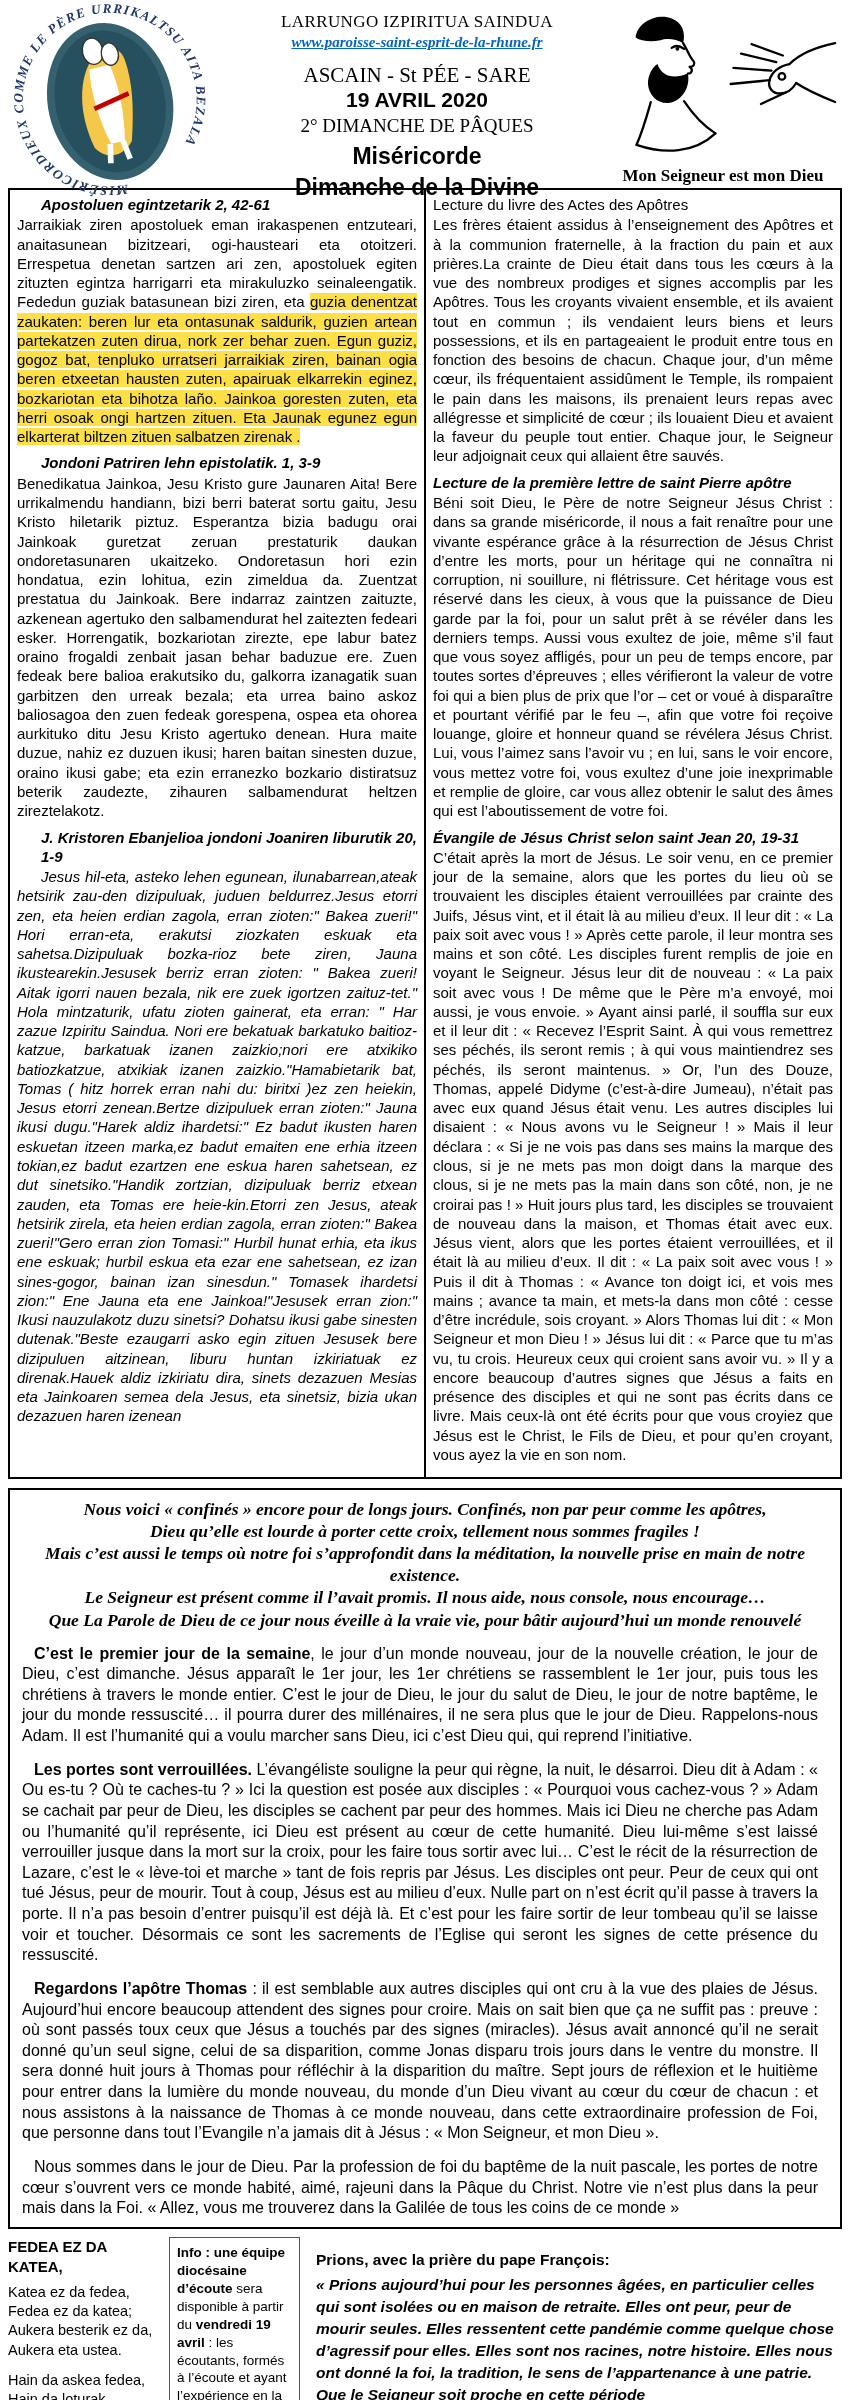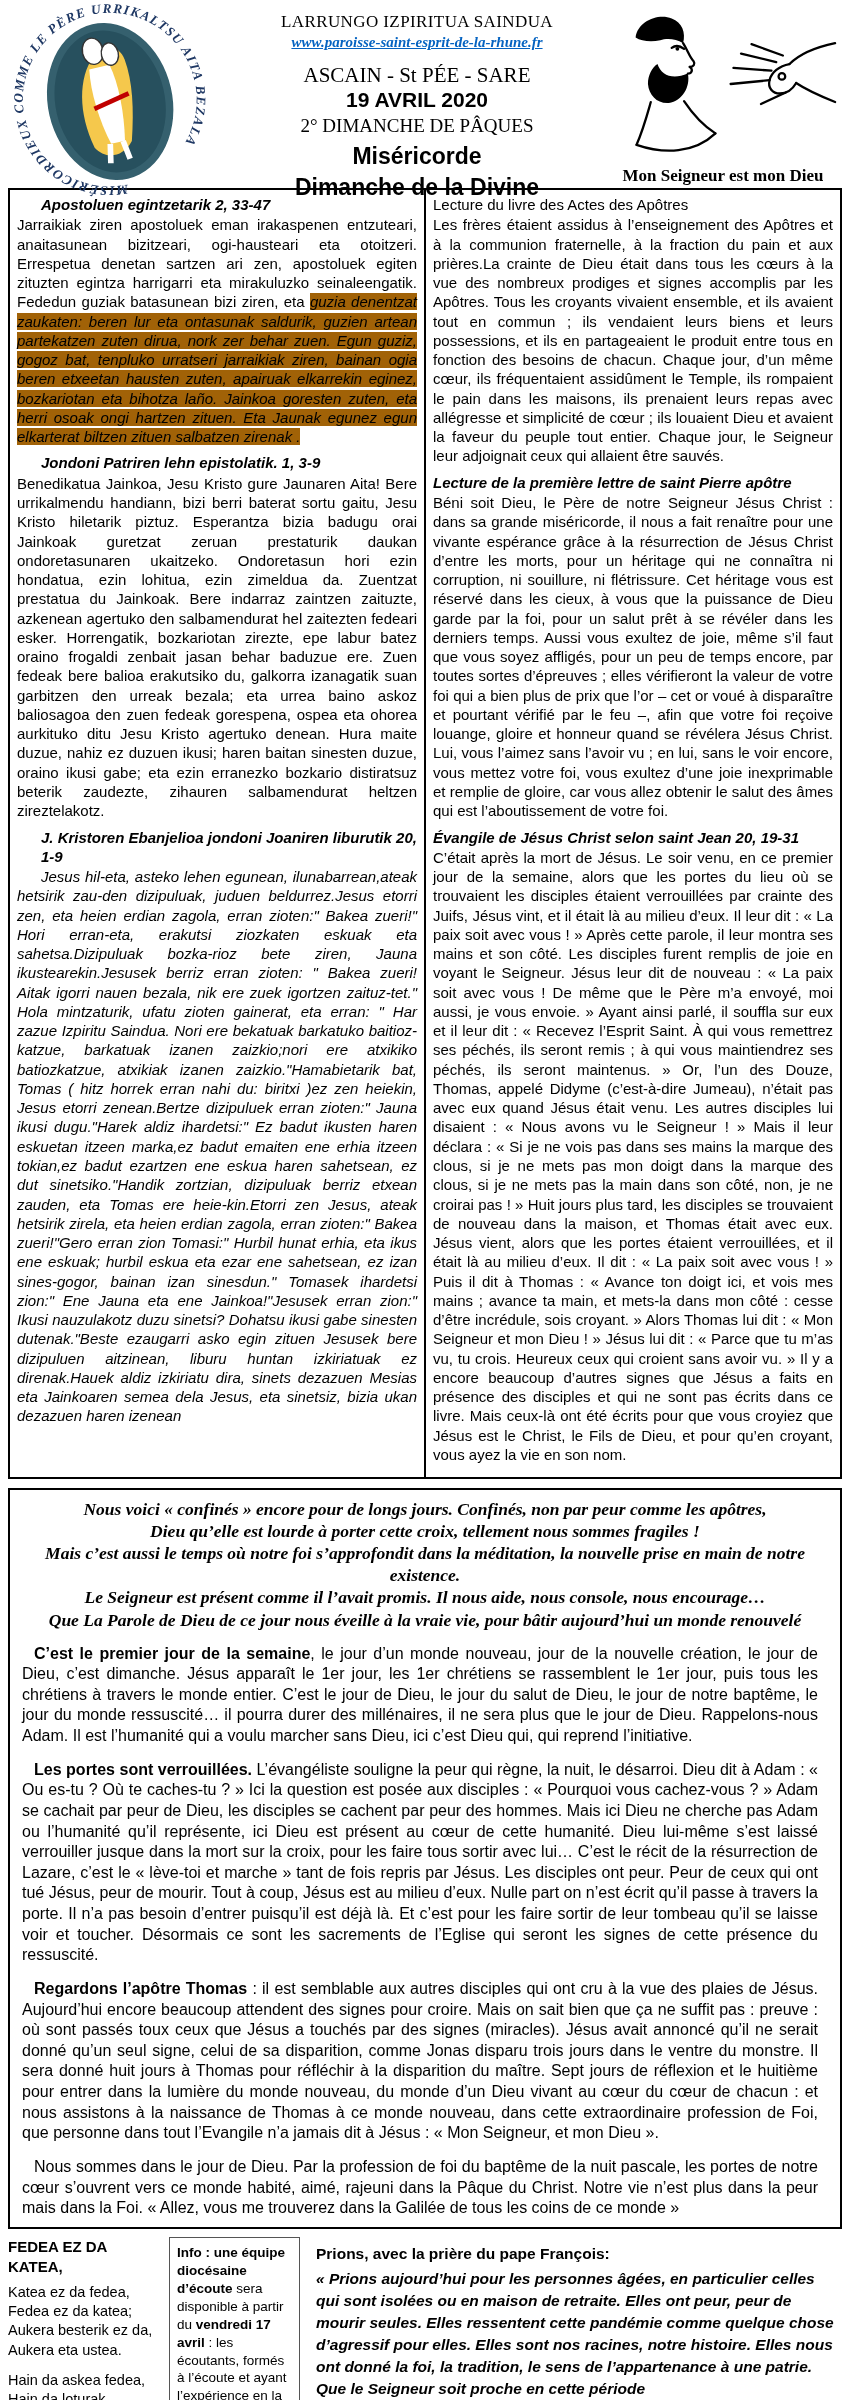--- a/index.html
+++ b/index.html
@@ -22,38 +22,38 @@
   .caption{font-family:"Liberation Serif",serif;font-weight:bold;font-size:17px;margin-top:2px;}
 
   
   .readings{border:2px solid #000;display:flex;min-height:1000px;margin-top:2px;}
   .col{width:50%;padding:3px 7px 6px 7px;font-size:15px;line-height:1.285;text-align:justify;}
   .col-eu{border-right:2px solid #000;}
   .col p{margin:0 0 7px 0;}
   .rtitle-eu{font-weight:bold;font-style:italic;margin:2px 0 1px 24px !important;text-align:left;}
   .rtitle-fr{font-weight:bold;font-style:italic;margin:2px 0 1px 0 !important;text-align:left;}
   .rtitle-fr.plain{font-weight:normal;font-style:normal;}
-  .hl{background:#a16207;font-style:italic;}
+  .hl{background:#fde047;}
   .gospel-eu{font-style:italic;text-indent:24px;}
 
   
   .commentary{border:2px solid #000;margin-top:9px;padding:8px 12px;min-height:608px;}
   .intro{font-family:"Liberation Serif",serif;font-style:italic;font-weight:bold;
          text-align:center;font-size:17.5px;line-height:1.26;}
   .commentary .para{font-size:16px;line-height:1.29;text-align:justify;margin:13px 10px 0 0;text-indent:12px;}
 
   
   .bottom{display:grid;grid-template-columns:292px 1fr;column-gap:12px;margin-top:8px;}
   .left-row{display:flex;gap:9px;}
   .poem{width:152px;font-size:14.5px;line-height:1.33;}
   .poem-title{font-weight:bold;font-size:15px;margin-bottom:6px;}
   .stanza{white-space:pre-line;margin-bottom:11px;}
   .info-box{flex:1;border:1px solid #555;padding:6px 7px;font-size:13.5px;line-height:1.33;align-self:flex-start;}
 
-  .prayer-head{font-weight:bold;font-size:15.5px;margin:8px 0 5px 4px;}
+  .prayer-head{font-weight:bold;font-size:15.5px;margin:14px 0 5px 4px;}
   .prayer{font-style:italic;font-weight:bold;font-size:15.5px;line-height:1.42;padding-left:4px;}
   .b{font-weight:bold;}
 </style>
 </head>
 <body>
 
 <div class="page">
 
   <div class="header">
 
@@ -109,21 +109,21 @@
         <path d="M186,88 L160,100"></path>
         <circle cx="182" cy="71" r="3.5"></circle>
       </svg>
       <div class="caption">Mon Seigneur est mon Dieu</div>
     </div>
   </div>
 
   <div class="readings">
 
     <div class="col col-eu">
-      <p class="rtitle-eu">Apostoluen egintzetarik 2, 33-47</p>
+      <p class="rtitle-eu">Apostoluen egintzetarik 2, 42-61</p>
       <p><span>Jarraikiak ziren apostoluek eman irakaspenen entzuteari, anaitasunean bizitzeari, ogi-hausteari eta otoitzeri. Errespetua denetan sartzen ari zen, apostoluek egiten zituzten egintza harrigarri eta mirakuluzko seinaleengatik. Fededun guziak batasunean bizi ziren, eta </span><span class="hl">guzia denentzat zaukaten: beren lur eta ontasunak saldurik, guzien artean partekatzen zuten dirua, nork zer behar zuen. Egun guziz, gogoz bat, tenpluko urratseri jarraikiak ziren, bainan ogia beren etxeetan hausten zuten, apairuak elkarrekin eginez, bozkariotan eta bihotza laño. Jainkoa goresten zuten, eta herri osoak ongi hartzen zituen. Eta Jaunak egunez egun elkarterat biltzen zituen salbatzen zirenak .</span></p>
       <p class="rtitle-eu">Jondoni Patriren lehn epistolatik. 1, 3-9</p>
       <p>Benedikatua Jainkoa, Jesu Kristo gure Jaunaren Aita! Bere urrikalmendu handiann, bizi berri baterat sortu gaitu, Jesu Kristo hiletarik piztuz. Esperantza bizia badugu orai Jainkoak guretzat zeruan prestaturik daukan ondoretasunaren ukaitzeko. Ondoretasun hori ezin hondatua, ezin lohitua, ezin zimeldua da. Zuentzat prestatua du Jainkoak. Bere indarraz zaintzen zaituzte, azkenean agertuko den salbamendurat hel zaitezten fedeari esker. Horrengatik, bozkariotan zirezte, epe labur batez oraino frogaldi zenbait jasan behar baduzue ere. Zuen fedeak bere balioa erakutsiko du, galkorra izanagatik suan garbitzen den urreak bezala; eta urrea baino askoz baliosagoa den zuen fedeak gorespena, ospea eta ohorea aurkituko ditu Jesu Kristo agertuko denean. Hura maite duzue, nahiz ez duzuen ikusi; haren baitan sinesten duzue, oraino ikusi gabe; eta ezin erranezko bozkario distiratsuz beterik zaudezte, zihauren salbamendurat heltzen zireztelakotz.</p>
       <p class="rtitle-eu">J. Kristoren Ebanjelioa jondoni Joaniren liburutik 20, 1-9</p>
       <p class="gospel-eu">Jesus hil-eta, asteko lehen egunean, ilunabarrean,ateak hetsirik zau-den dizipuluak, juduen beldurrez.Jesus etorri zen, eta heien erdian zagola, erran zioten:" Bakea zueri!" Hori erran-eta, erakutsi ziozkaten eskuak eta sahetsa.Dizipuluak bozka-rioz bete ziren, Jauna ikustearekin.Jesusek berriz erran zioten: " Bakea zueri! Aitak igorri nauen bezala, nik ere zuek igortzen zaituz-tet." Hola mintzaturik, ufatu zioten gainerat, eta erran: " Har zazue Izpiritu Saindua. Nori ere bekatuak barkatuko baitioz-katzue, barkatuak izanen zaizkio;nori ere atxikiko batiozkatzue, atxikiak izanen zaizkio."Hamabietarik bat, Tomas ( hitz horrek erran nahi du: biritxi )ez zen heiekin, Jesus etorri zenean.Bertze dizipuluek erran zioten:" Jauna ikusi dugu."Harek aldiz ihardetsi:" Ez badut ikusten haren eskuetan itzeen marka,ez badut emaiten ene erhia itzeen tokian,ez badut ezartzen ene eskua haren sahetsean, ez dut sinetsiko."Handik zortzian, dizipuluak berriz etxean zauden, eta Tomas ere heie-kin.Etorri zen Jesus, ateak hetsirik zirela, eta heien erdian zagola, erran zioten:" Bakea zueri!"Gero erran zion Tomasi:" Hurbil hunat erhia, eta ikus ene eskuak; hurbil eskua eta ezar ene sahetsean, ez izan sines-gogor, bainan izan sinesdun." Tomasek ihardetsi zion:" Ene Jauna eta ene Jainkoa!"Jesusek erran zion:" Ikusi nauzulakotz duzu sinetsi? Dohatsu ikusi gabe sinesten dutenak."Beste ezaugarri asko egin zituen Jesusek bere dizipuluen aitzinean, liburu huntan izkiriatuak ez direnak.Hauek aldiz izkiriatu dira, sinets dezazuen Mesias eta Jainkoaren semea dela Jesus, eta sinetsiz, bizia ukan dezazuen haren izenean</p>
     </div>
 
     <div class="col">
       <p class="rtitle-fr plain">Lecture du livre des Actes des Apôtres</p>
       <p>Les frères étaient assidus à l’enseignement des Apôtres et à la communion fraternelle, à la fraction du pain et aux prières.La crainte de Dieu était dans tous les cœurs à la vue des nombreux prodiges et signes accomplis par les Apôtres. Tous les croyants vivaient ensemble, et ils avaient tout en commun ; ils vendaient leurs biens et leurs possessions, et ils en partageaient le produit entre tous en fonction des besoins de chacun. Chaque jour, d’un même cœur, ils fréquentaient assidûment le Temple, ils rompaient le pain dans les maisons, ils prenaient leurs repas avec allégresse et simplicité de cœur ; ils louaient Dieu et avaient la faveur du peuple tout entier. Chaque jour, le Seigneur leur adjoignait ceux qui allaient être sauvés.</p>
@@ -159,21 +159,21 @@
 Aukera besterik ez da,
 Aukera eta ustea.</div>
           <div class="stanza">Hain da askea fedea,
 Hain da loturak haustea,
 Hain da portuak uztea,
 Itsasora jotzea da,
 Uren mugan fidatzea.</div>
 
         </div>
         <div class="info-box">
-          <span class="b">Info : une équipe diocésaine d’écoute</span><span> sera disponible à partir du </span><span class="b">vendredi 17 avril</span><span> : les écoutants, formés à l’écoute et ayant l’expérience en la matière, se tiendront à disposition des personnes ayant besoin de parler et d’échanger en ce temps difficile de confinement, </span>
+          <span class="b">Info : une équipe diocésaine d’écoute</span><span> sera disponible à partir du </span><span class="b">vendredi 19 avril</span><span> : les écoutants, formés à l’écoute et ayant l’expérience en la matière, se tiendront à disposition des personnes ayant besoin de parler et d’échanger en ce temps difficile de confinement, </span>
         </div>
       </div>
 
     </div>
 
     <div>
       <div class="prayer-head">Prions, avec la prière du pape François:</div>
       <div class="prayer">
         <span>« Prions aujourd’hui pour les personnes âgées, en particulier celles qui sont isolées ou en maison de retraite. Elles ont peur, peur de mourir seules. Elles ressentent cette pandémie comme quelque chose d’agressif pour elles. Elles sont nos racines, notre histoire. Elles nous ont donné la foi, la tradition, le sens de l’appartenance à une patrie. Que le Seigneur soit proche en cette période</span>
         

